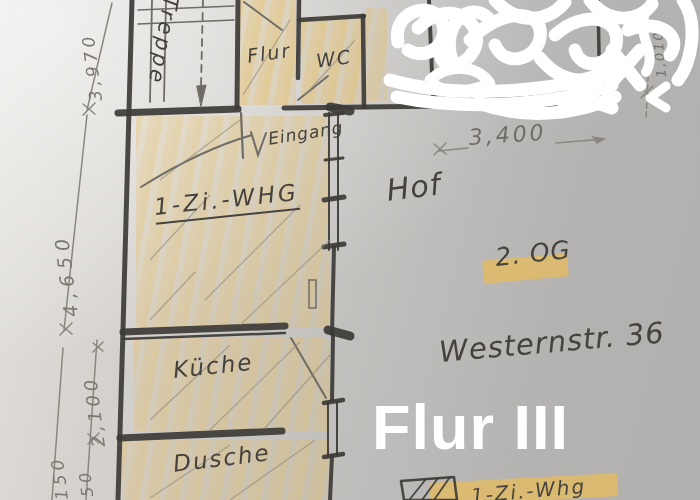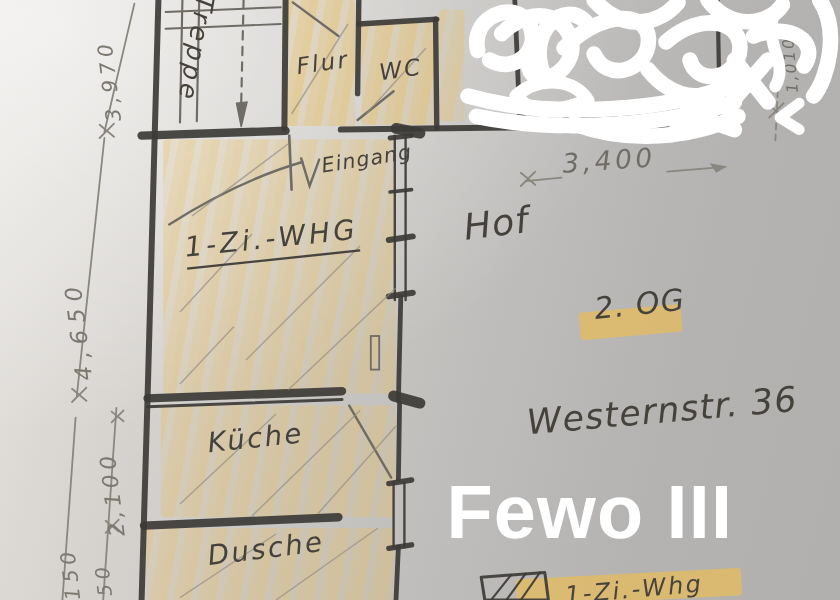--- a/index.html
+++ b/index.html
@@ -164,15 +164,15 @@
       <path d="M478,103 C525,120 575,115 615,97"></path>
       <path d="M560,112 L598,80 L572,94 L612,108"></path>
       <path d="M540,58 C562,85 595,88 615,62"></path>
       <path d="M612,50 L640,85 M640,50 L605,90"></path>
       <path d="M645,12 C636,38 658,52 646,72" stroke-width="10"></path>
       <path d="M430,80 C450,62 480,66 490,84 C460,94 445,96 432,82" stroke-width="11"></path>
       <path d="M666,86 L650,98 L666,108" stroke-width="9"></path>
     </g>
   </svg>
 
-  <div id="fewo" style="left:372px;top:396px;">Fewo III</div>
+  <div id="fewo" style="left:372px;top:396px;">Flur III</div>
 
 </div>
 
 </body></html>

